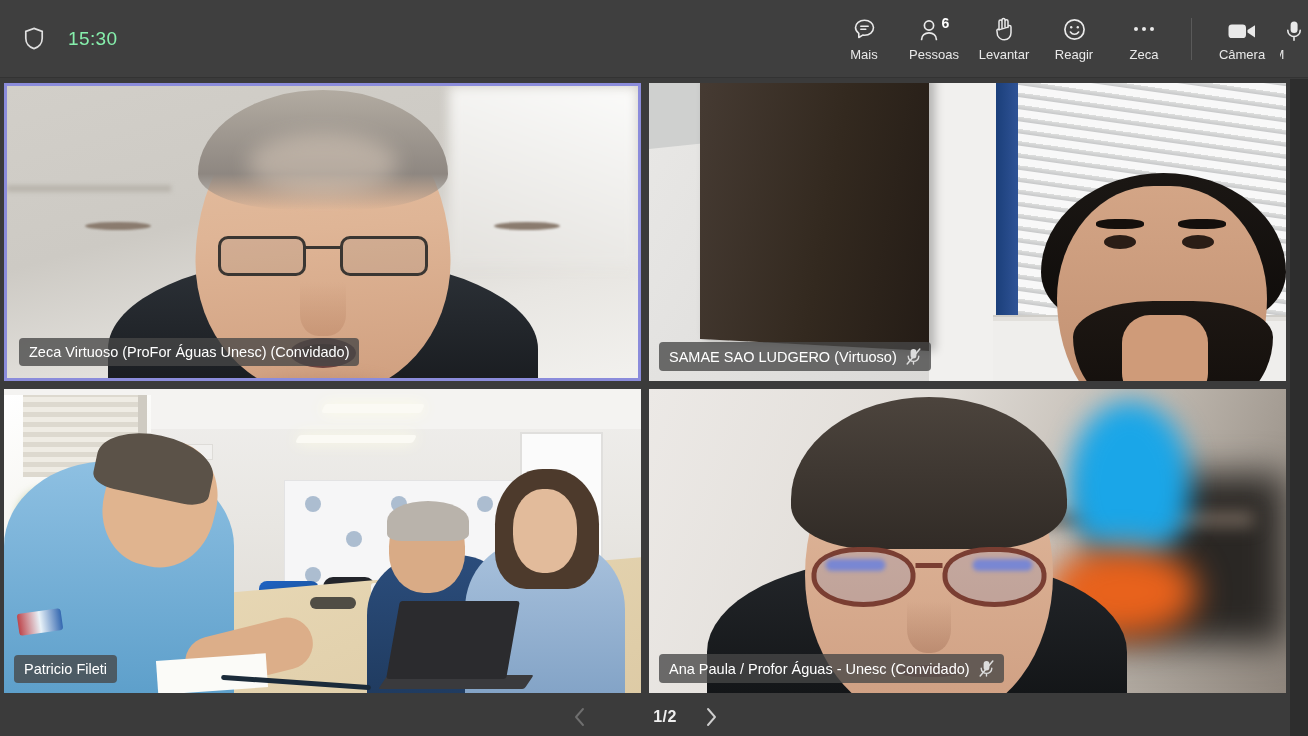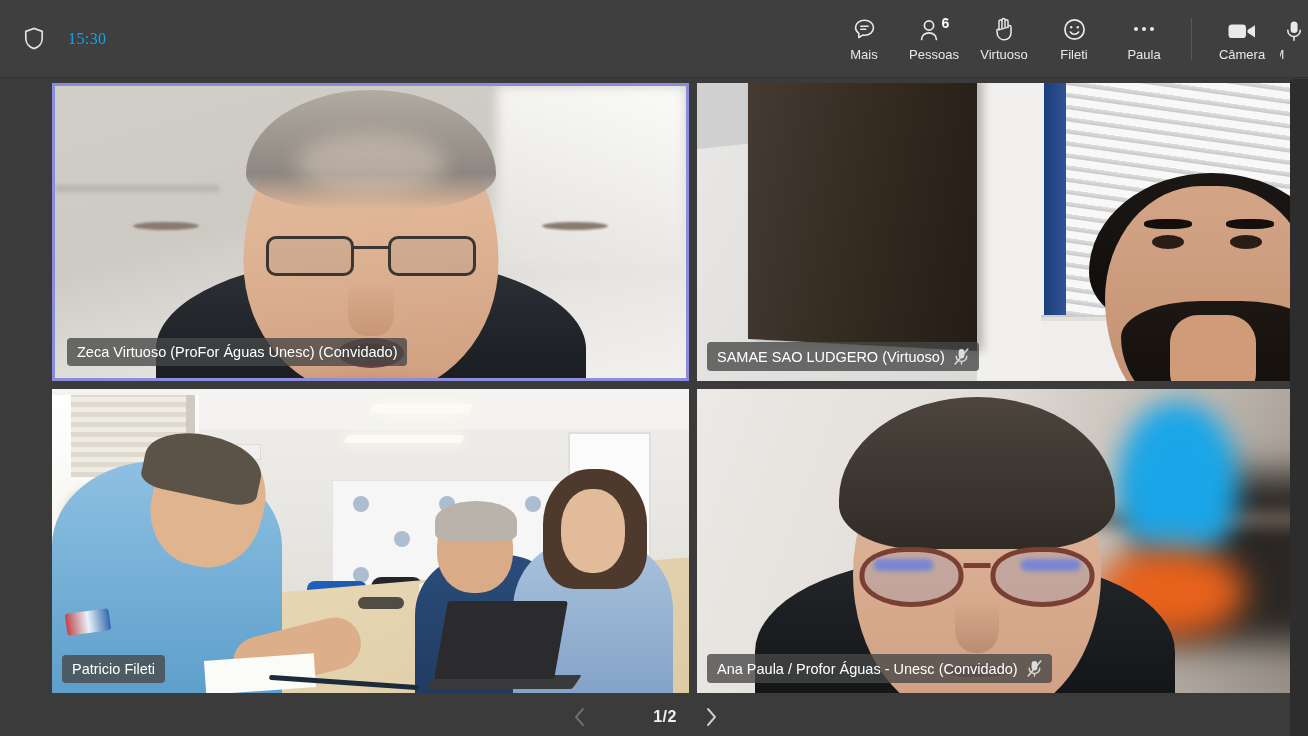--- a/index.html
+++ b/index.html
@@ -13,21 +13,21 @@
 
   
   .header {
     position: absolute; left: 0; top: 0; width: 1308px; height: 78px;
     background: #3f3f3f;
     border-bottom: 1px solid #333;
     display: flex; align-items: center;
   }
   .header-left { display: flex; align-items: center; padding-left: 22px; gap: 22px; }
   .shield-wrap { width: 24px; height: 26px; display: flex; align-items: center; justify-content: center; }
-  .clock { color: #0ea5e9; font-size: 16px; letter-spacing: .4px; font-family: Liberation Serif, serif; }
+  .clock { color: #86efac; font-size: 19px; letter-spacing: .4px; }
 
   .header-right {
     margin-left: auto; display: flex; align-items: stretch; height: 78px;
     padding-right: 0;
   }
   .tool {
     width: 70px; height: 78px;
     display: flex; flex-direction: column; align-items: center; justify-content: center;
     gap: 5px; color: #e9e9e9; cursor: pointer; position: relative;
   }
@@ -44,21 +44,20 @@
   .tool-cut .tlabel { margin-left: -30px; }
   .dots { display: flex; gap: 4px; align-items: center; height: 26px; }
   .dots i { width: 4px; height: 4px; border-radius: 50%; background: #e9e9e9; display: block; }
 
   
   .grid {
     position: absolute; left: 0; top: 79px; width: 1290px; height: 618px;
     display: grid;
     grid-template-columns: 645px 645px;
     grid-template-rows: 306px 312px;
-    padding-left: 48px;
   }
   .tile { position: relative; overflow: hidden; }
   .tile-inner {
     position: absolute; inset: 4px; overflow: hidden; background: #202020;
   }
   .tile.active .tile-inner { inset: 4px; border: 3px solid #8b8cdb; }
   .tile.active::after {
     content: ""; position: absolute; left: 4px; top: 4px; right: 4px; bottom: 4px;
     border: 3px solid #8b8cdb; pointer-events: none;
   }
@@ -271,45 +270,45 @@
         </span>
         <span class="tlabel">Pessoas</span>
       </div>
 
       <div class="tool">
         <span class="glyph">
           <svg width="24" height="26" viewBox="0 0 24 26" fill="none">
             <path d="M7 14V5.6a1.5 1.5 0 013 0V12m0-1.2V4.1a1.5 1.5 0 013 0v6.6m0-.5V5.3a1.5 1.5 0 013 0v6.2m0-.4a1.5 1.5 0 013 0v5.6c0 4-2.7 7.1-6.6 7.1-3.6 0-5.3-1.6-6.8-4.3L5 15.4a1.6 1.6 0 012.6-1.8z" stroke="#e9e9e9" stroke-width="1.5" fill="none" stroke-linejoin="round" stroke-linecap="round"></path>
           </svg>
         </span>
-        <span class="tlabel">Virtuoso</span>
+        <span class="tlabel">Levantar</span>
       </div>
 
       <div class="tool">
         <span class="glyph">
           <svg width="25" height="25" viewBox="0 0 25 25" fill="none">
             <circle cx="12.5" cy="12.5" r="9.6" stroke="#e9e9e9" stroke-width="1.7"></circle>
             <circle cx="9.2" cy="10.2" r="1.2" fill="#e9e9e9"></circle>
             <circle cx="15.8" cy="10.2" r="1.2" fill="#e9e9e9"></circle>
             <path d="M8.4 15c1 1.4 2.4 2.2 4.1 2.2s3.1-.8 4.1-2.2" stroke="#e9e9e9" stroke-width="1.6" fill="none" stroke-linecap="round"></path>
           </svg>
         </span>
-        <span class="tlabel">Fileti</span>
+        <span class="tlabel">Reagir</span>
       </div>
 
 
       <div class="tool">
         <span class="glyph">
           <span class="dots">
               <i></i>
               <i></i>
               <i></i>
             </span>
         </span>
-        <span class="tlabel">Paula</span>
+        <span class="tlabel">Zeca</span>
       </div>
 
       <div class="divider"></div>
 
       <div class="tool tool-cam">
         <span class="glyph">
           <svg width="30" height="22" viewBox="0 0 30 22" fill="none">
             <rect x="1.5" y="4.5" width="17.5" height="13.6" rx="3.4" fill="#e9e9e9"></rect>
             <path d="M20.5 10.1 L28 5.2 v12.2 l-7.5-4.9z" fill="#e9e9e9"></path>
           </svg>

